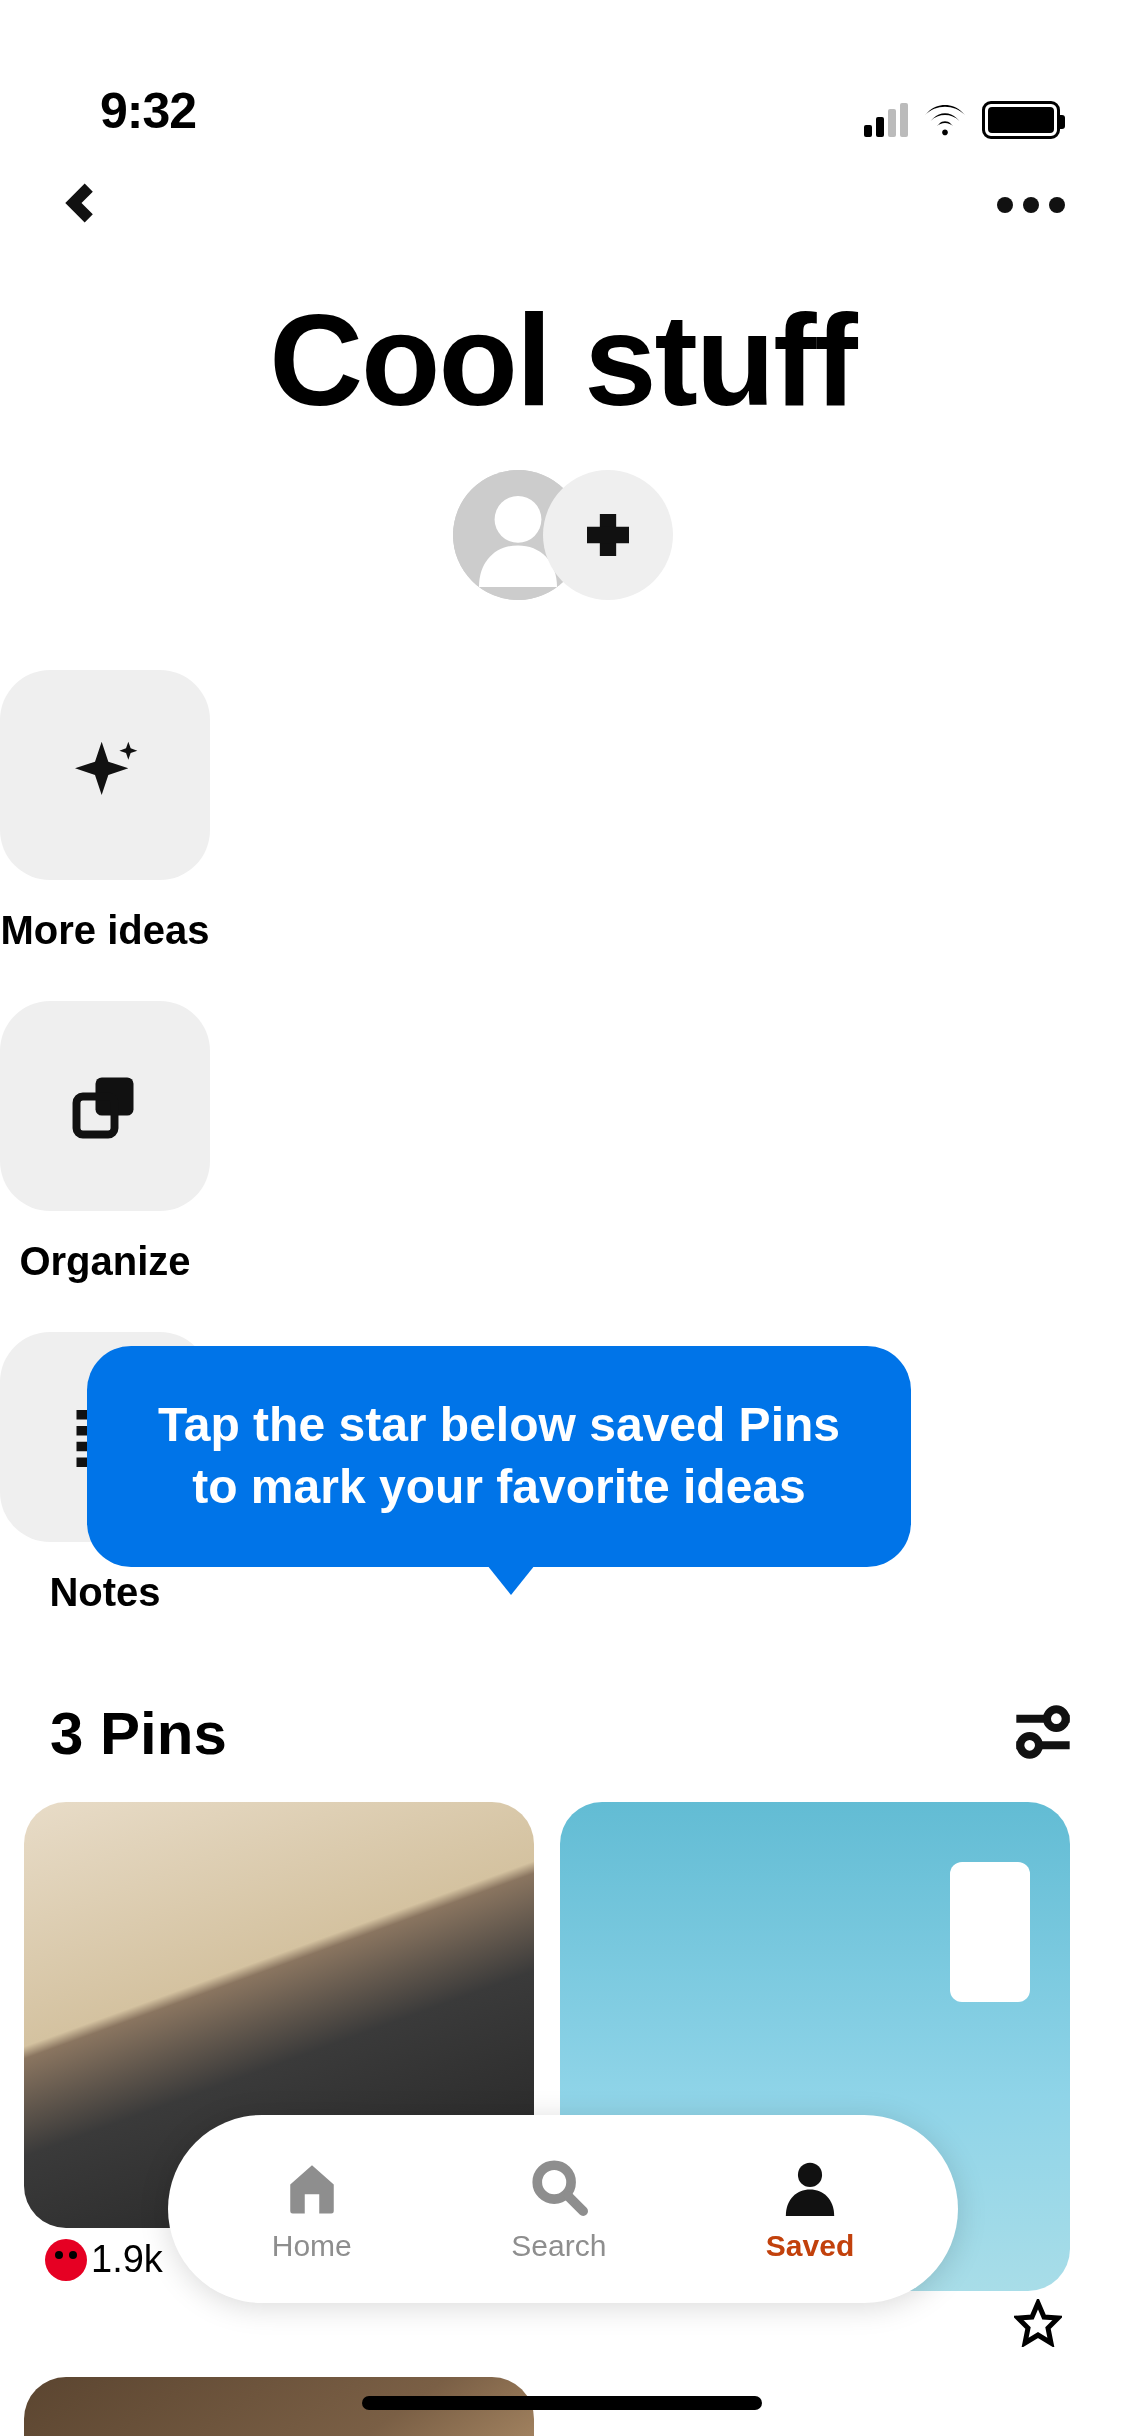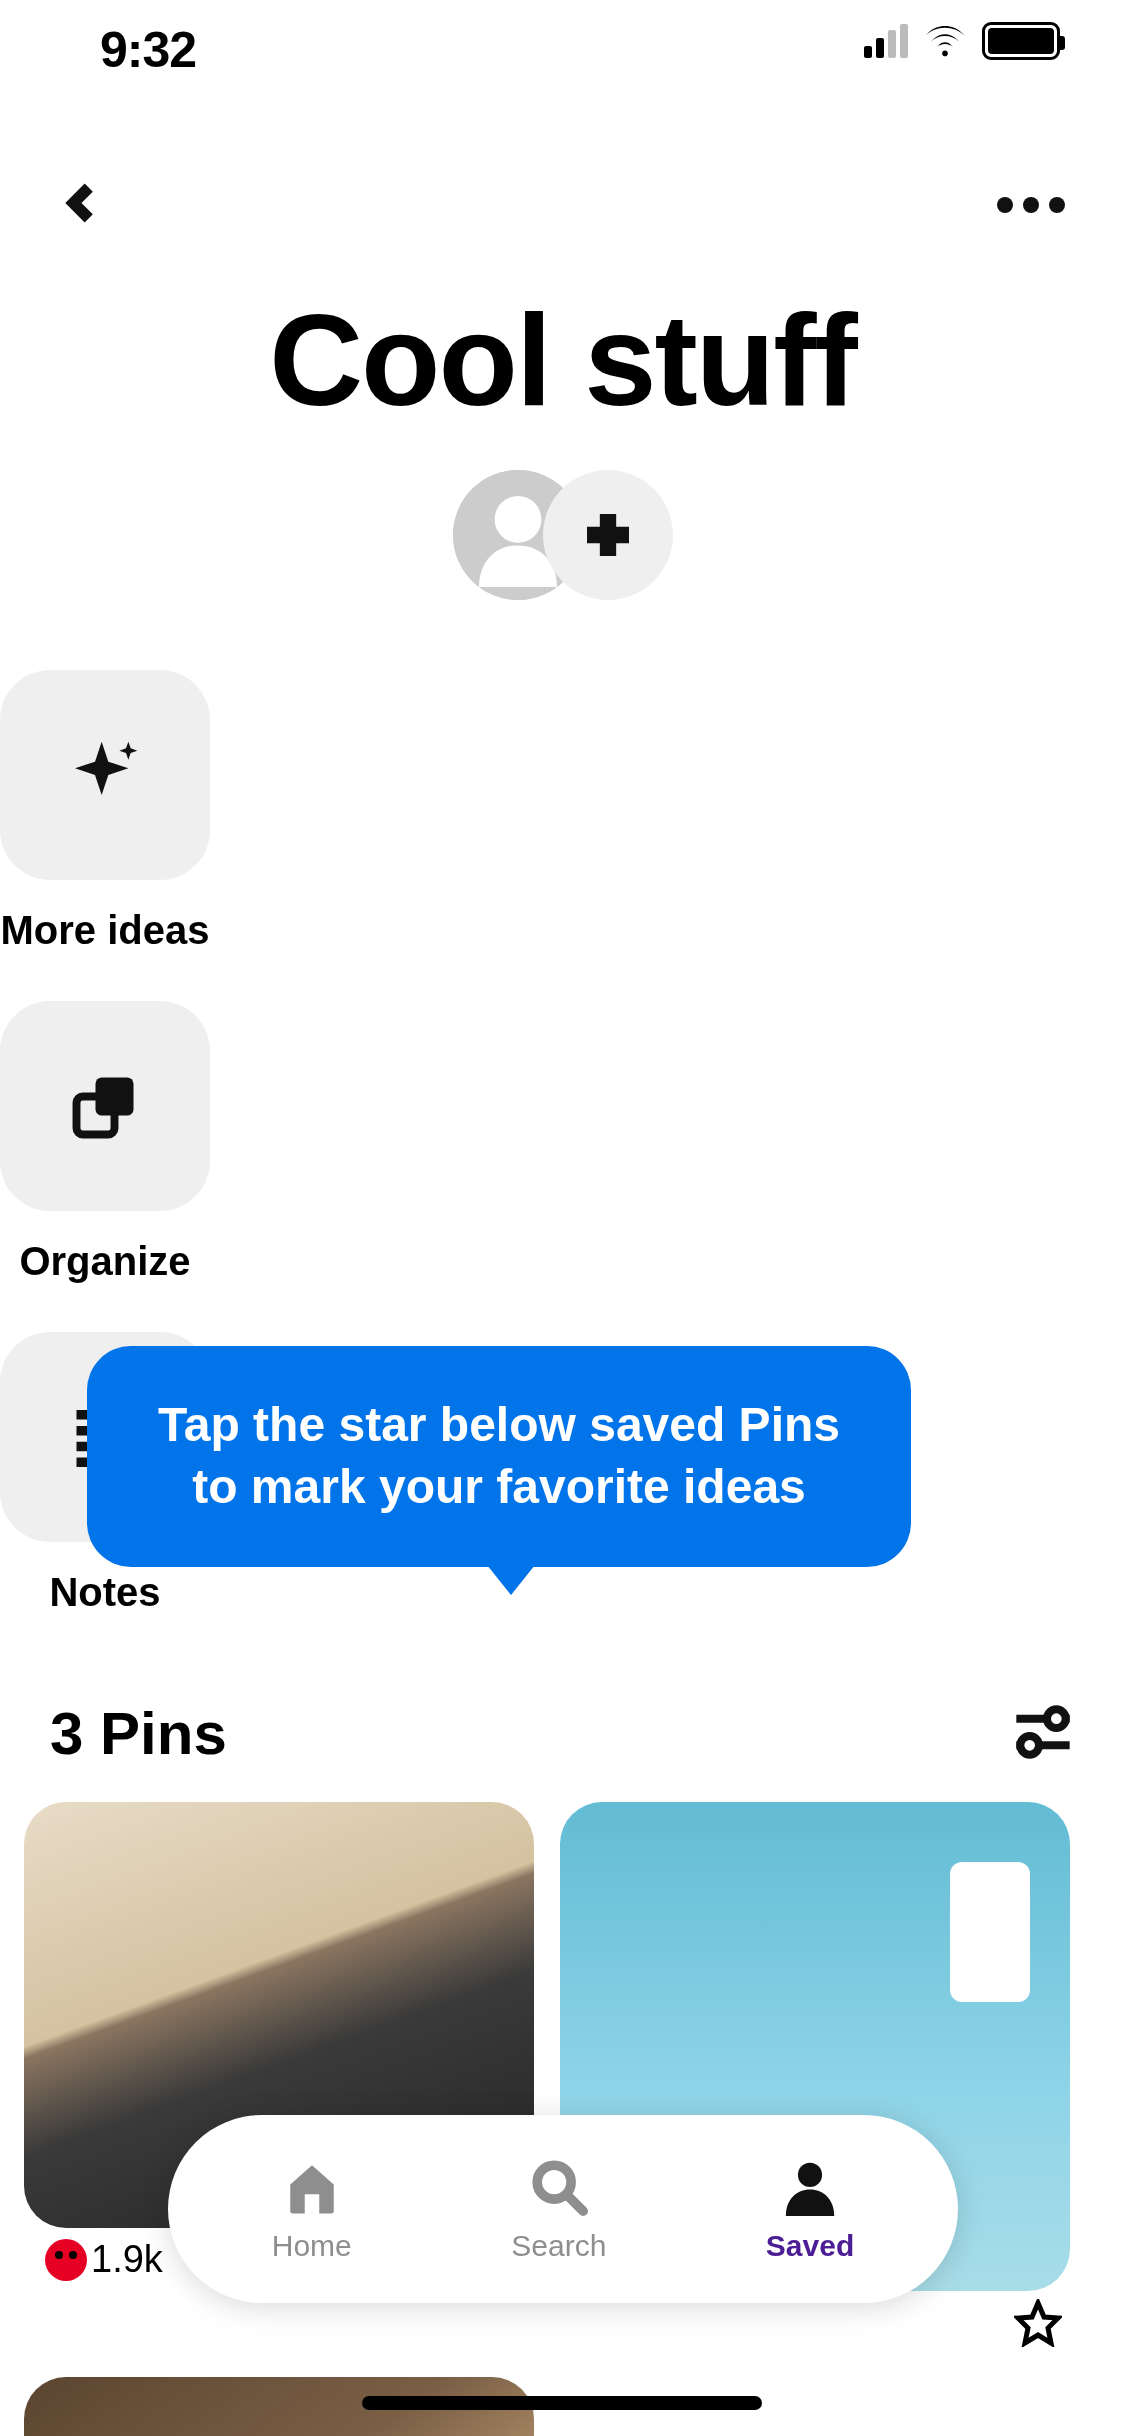--- a/index.html
+++ b/index.html
@@ -1,19 +1,19 @@
 <!DOCTYPE html>
 <html><head>
 <meta charset="utf-8">
 <style>
 * { margin:0; padding:0; box-sizing:border-box; font-family:-apple-system,Helvetica Neue,Arial,sans-serif; }
 html,body { width:1125px; height:2436px; background:#fff; overflow:hidden; }
 
 
-.status-bar { display:flex; justify-content:space-between; align-items:flex-start; padding:21px 65px 0 100px; height:140px; }
+.status-bar { display:flex; justify-content:space-between; align-items:flex-end; padding:21px 65px 0 100px; height:140px; }
 .status-time { font-size:50px; font-weight:700; letter-spacing:-1px; }
 .status-right { display:flex; align-items:center; gap:14px; }
 .signal-bars { display:flex; align-items:flex-end; gap:4px; height:34px; }
 .signal-bars span { width:8px; background:#000; border-radius:2px; }
 .signal-bars span:nth-child(1){height:12px;} .signal-bars span:nth-child(2){height:20px;}
 .signal-bars span:nth-child(3){height:28px;background:#bbb;} .signal-bars span:nth-child(4){height:34px;background:#bbb;}
 .wifi svg { width:46px; height:36px; }
 .battery { width:78px; height:38px; border:3px solid #000; border-radius:9px; position:relative; padding:3px; }
 .battery::after { content:""; position:absolute; right:-8px; top:11px; width:5px; height:14px; background:#000; border-radius:0 3px 3px 0; }
 .battery-fill { width:100%; height:100%; background:#000; border-radius:4px; }
@@ -65,21 +65,21 @@
 .react-icon::before, .react-icon::after { content:""; position:absolute; width:8px; height:8px; background:#000; border-radius:50%; top:12px; }
 .react-icon::before { left:10px; } .react-icon::after { right:10px; }
 .react-count { font-size:38px; font-weight:500; }
 .collapse-ind { position:absolute; left:488px; top:2256px; font-size:48px; font-weight:900; transform:scaleX(1.4); }
 
 
 .bottom-nav { position:absolute; left:168px; bottom:133px; width:790px; height:188px; background:#fff; border-radius:94px; box-shadow:0 4px 30px rgba(0,0,0,0.15); display:flex; justify-content:space-around; align-items:center; padding:0 24px; }
 .nav-item { display:flex; flex-direction:column; align-items:center; gap:10px; }
 .nav-icon { width:64px; height:64px; display:flex; align-items:center; justify-content:center; }
 .nav-label { font-size:30px; font-weight:500; color:#8e8e8e; }
-.nav-item.active .nav-label { color:#4c1d95; font-weight:700;text-align:center; }
+.nav-item.active .nav-label { color:#c2410c; font-weight:700;text-align:center; }
 
 
 .home-ind { position:absolute; left:362px; bottom:26px; width:400px; height:14px; background:#000; border-radius:10px; }
 </style>
 </head>
 <body>
 
 <div class="status-bar">
   <div class="status-time">9:32</div>
   <div class="status-right">

